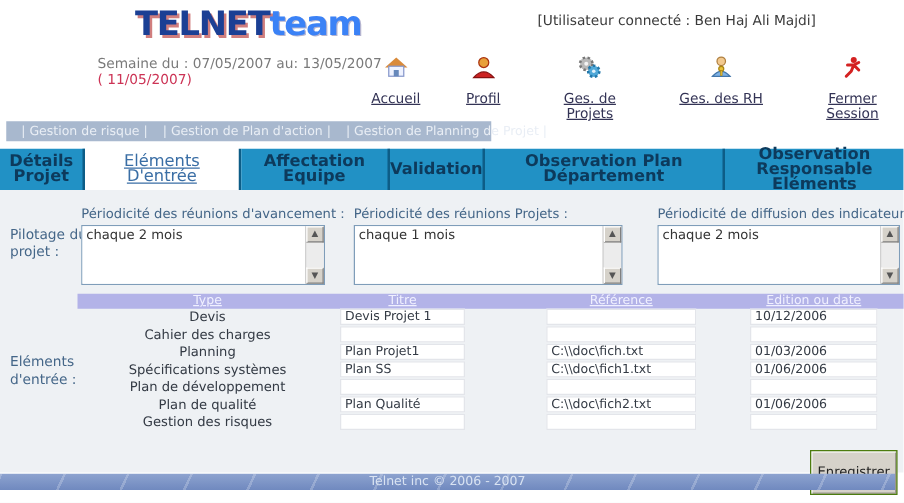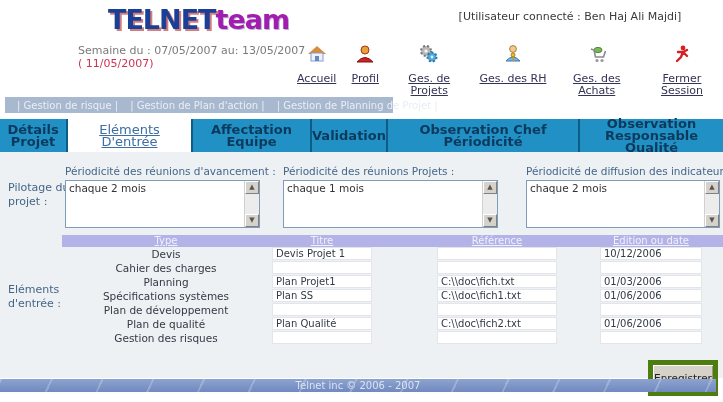--- a/index.html
+++ b/index.html
@@ -3,22 +3,22 @@
 <meta charset="utf-8">
 <style>
   * { margin:0; padding:0; box-sizing:border-box; }
   html,body { background:#fff; }
   body { font-family:"DejaVu Sans","Liberation Sans",sans-serif; }
   #app { position:relative; width:723px; height:402px; background:#fff; overflow:hidden; }
 
   
   .logo { position:absolute; left:108px; top:4px; font-size:27px; font-weight:bold; letter-spacing:-1px; }
   .logo .p1 { color:#1b3f94; text-shadow:2px 2px 0 rgba(170,20,20,.55); }
-  .logo .p2 { color:#a21caf; text-shadow:1px 1px 0 rgba(40,40,120,.35); }
-  .user-connected { position:absolute; left:430px; top:10px; width:280px; text-align:center;
+  .logo .p2 { color:#3b82f6; text-shadow:1px 1px 0 rgba(40,40,120,.35); }
+  .user-connected { position:absolute; left:430px; top:10px; width:280px; text-align:left;
                     font-size:11px; color:#3a3a3a; }
   .week { position:absolute; left:78px; top:44px; font-size:11px; color:#7a7a7a; line-height:13px; }
   .week .d2 { color:#cc3355; }
 
   .menu { position:absolute; left:297px; top:44px; right:6px; display:flex; justify-content:space-between; }
   .menu-item { display:flex; flex-direction:column; align-items:center; cursor:pointer; }
   .menu-item .ic { width:20px; height:20px; }
   .menu-item .lbl { margin-top:9px; font-size:11px; color:#333355; text-decoration:underline;
                     text-align:center; line-height:12px; max-width:70px; }
 
@@ -64,21 +64,21 @@
   .c-type { position:absolute; left:62px; width:208px; top:1px; text-align:center; font-size:10.5px; color:#333a44; }
   .trow input { position:absolute; top:0; height:13px; border:1px solid #e3e5ea; background:#fff;
                 font-family:"DejaVu Sans","Liberation Sans",sans-serif; font-size:10px; color:#333a44;
                 padding:0 3px; outline:none; }
   .c-titre { left:272px; width:100px; }
   .c-ref   { left:437px; width:120px; }
   .c-date  { left:600px; width:102px; }
 
   
   .save-btn { position:absolute; right:5px; top:360px; width:70px; height:36px; background:#d6d2ca;
-              border:5px solid #4d7c0f; box-shadow:inset 1px 1px 0 #fff, inset -1px -1px 0 #9a968e;
+              border:1px solid #4d7c0f; box-shadow:inset 1px 1px 0 #fff, inset -1px -1px 0 #9a968e;
               font-family:"DejaVu Sans","Liberation Sans",sans-serif; font-size:10.5px; color:#222; cursor:pointer; }
   .footer { position:absolute; left:0; top:379px; width:716px; height:13px;
             background:linear-gradient(#8da3cf,#7089bf);
             overflow:hidden; }
   .footer::before { content:""; position:absolute; inset:0;
             background:repeating-linear-gradient(115deg, rgba(255,255,255,.22) 0 2px, transparent 2px 46px); }
   .footer .ftext { position:relative; display:block; text-align:center; font-size:10px;
             color:#d9e3f2; line-height:13px; }
 </style>
 </head>
@@ -134,53 +134,42 @@
               <path d="M3 17 q7 -8 14 0 z" fill="#7fb2e5" stroke="#4477aa"></path>
               <circle cx="10" cy="11" r="2" fill="#e8c13a" stroke="#a98510"></circle>
               <rect x="9.3" y="12.5" width="1.4" height="4" fill="#e8c13a" stroke="#a98510" stroke-width=".5"></rect>
             </svg>
         </span>
         <span class="lbl">Ges. des RH</span>
       </div>
       <div class="menu-item">
         <span class="ic">
           <svg width="20" height="20" viewBox="0 0 20 20">
-              <ellipse cx="11" cy="6" rx="4" ry="2.6" fill="#7cb85a" stroke="#4e8735"></ellipse>
-              <path d="M4 5 l3 1 1.5 7 h8 l2 -6" fill="none" stroke="#8a8a8a" stroke-width="1.6"></path>
-              <circle cx="10" cy="16.5" r="1.6" fill="#9a9a9a"></circle>
-              <circle cx="15" cy="16.5" r="1.6" fill="#9a9a9a"></circle>
-            </svg>
-        </span>
-        <span class="lbl">Ges. des Achats</span>
-      </div>
-      <div class="menu-item">
-        <span class="ic">
-          <svg width="20" height="20" viewBox="0 0 20 20">
               <circle cx="11" cy="4" r="2.4" fill="#d42222"></circle>
               <path d="M6 8 l5 0 4 4 M11 8 l-2 5 -4 4 M11 8 l4 -2" fill="none" stroke="#d42222" stroke-width="2.4" stroke-linecap="round"></path>
             </svg>
         </span>
         <span class="lbl">Fermer Session</span>
       </div>
     </div>
   </div>
 
   <div class="navstrip">
     <span>| Gestion de risque |</span>
     <span>| Gestion de Plan d'action |</span>
     <span>| Gestion de Planning de Projet |</span>
   </div>
 
   <div class="tabbar">
     <div class="tab" style="width:68px">Détails Projet</div>
     <div class="tab active" style="width:125px">Eléments D'entrée</div>
     <div class="tab" style="width:119px">Affectation Equipe</div>
     <div class="tab" style="width:76px">Validation</div>
-    <div class="tab" style="width:192px">Observation Chef Périodicité</div>
-    <div class="tab" style="width:143px">Observation Responsable Qualité</div>
+    <div class="tab" style="width:192px">Observation Plan Département</div>
+    <div class="tab" style="width:143px">Observation Responsable Eléments</div>
   </div>
 
   <div class="content"></div>
 
   <div class="side-label" id="lbl-pilotage">Pilotage du projet :</div>
 
   <div class="fgroup" style="left:65px; top:165px;">
     <div class="flabel">Périodicité des réunions d'avancement :</div>
     <div class="tawrap" style="width:195px;">
       <textarea style="">chaque 2 mois</textarea>

